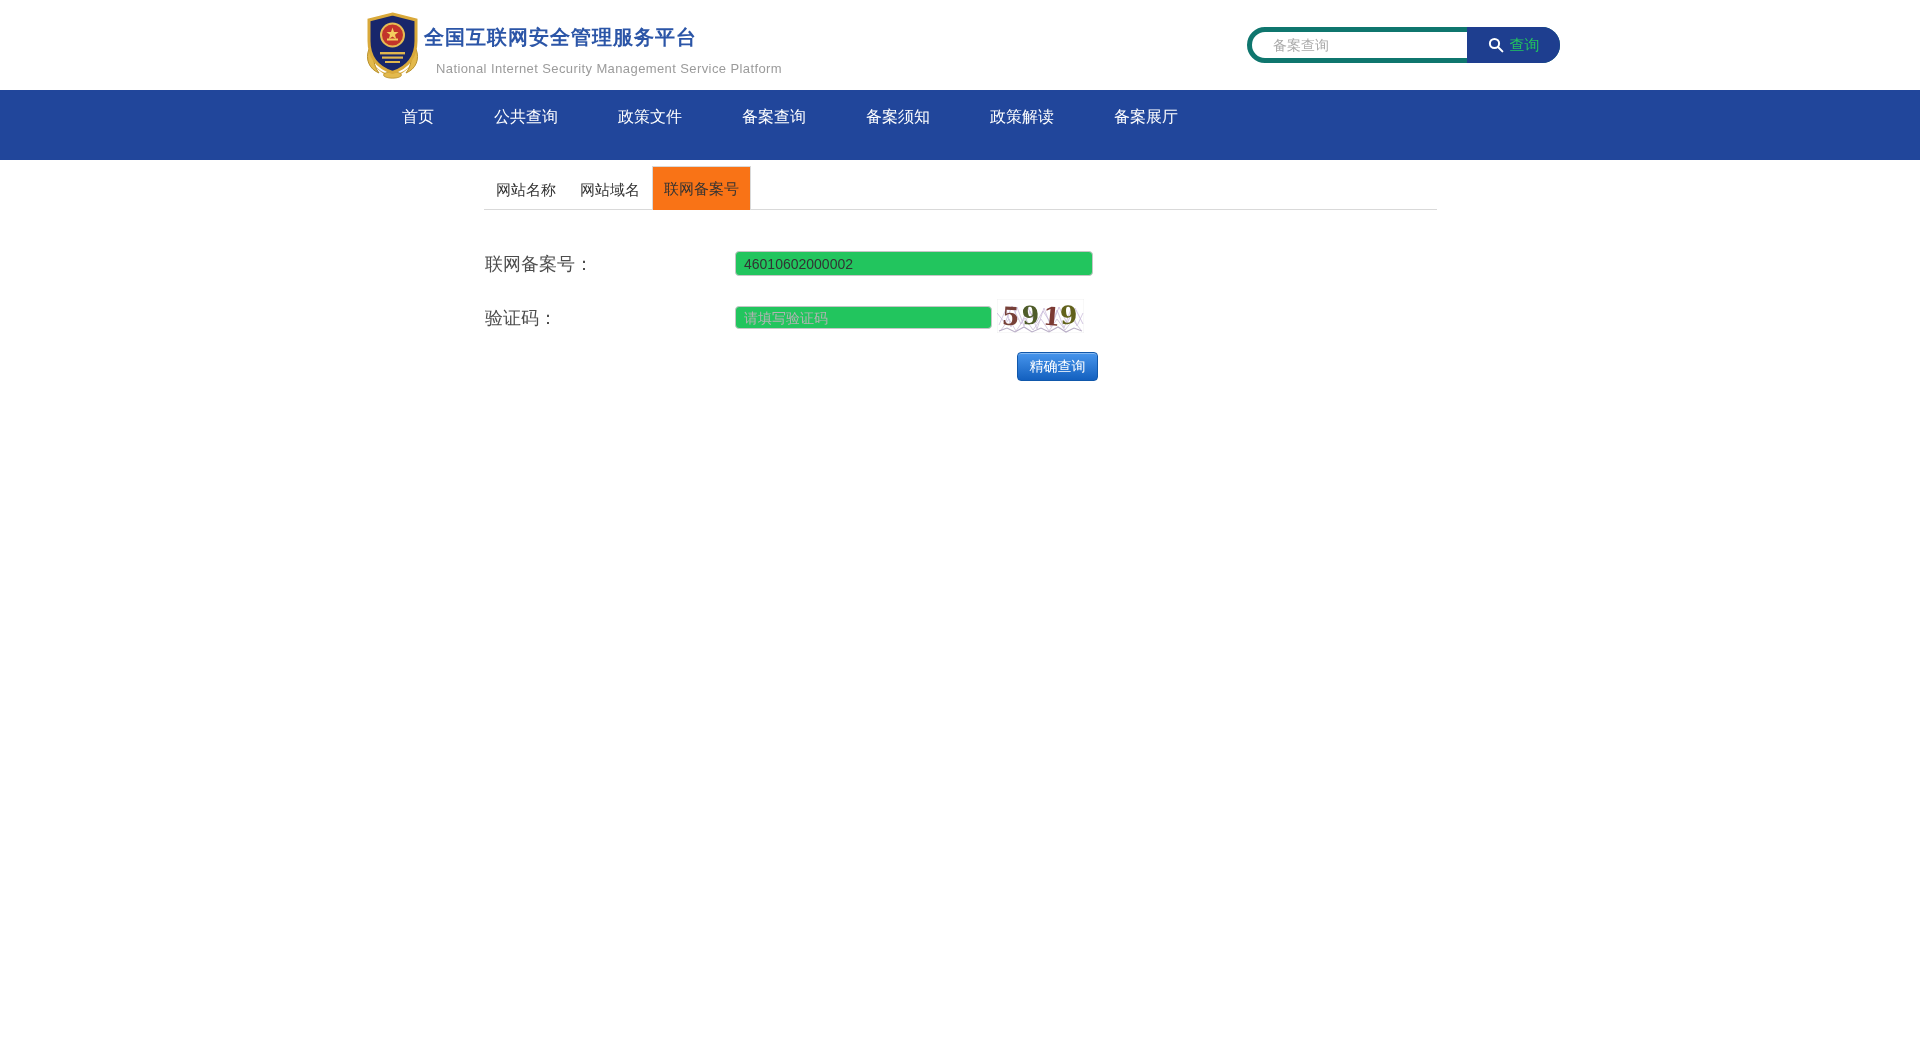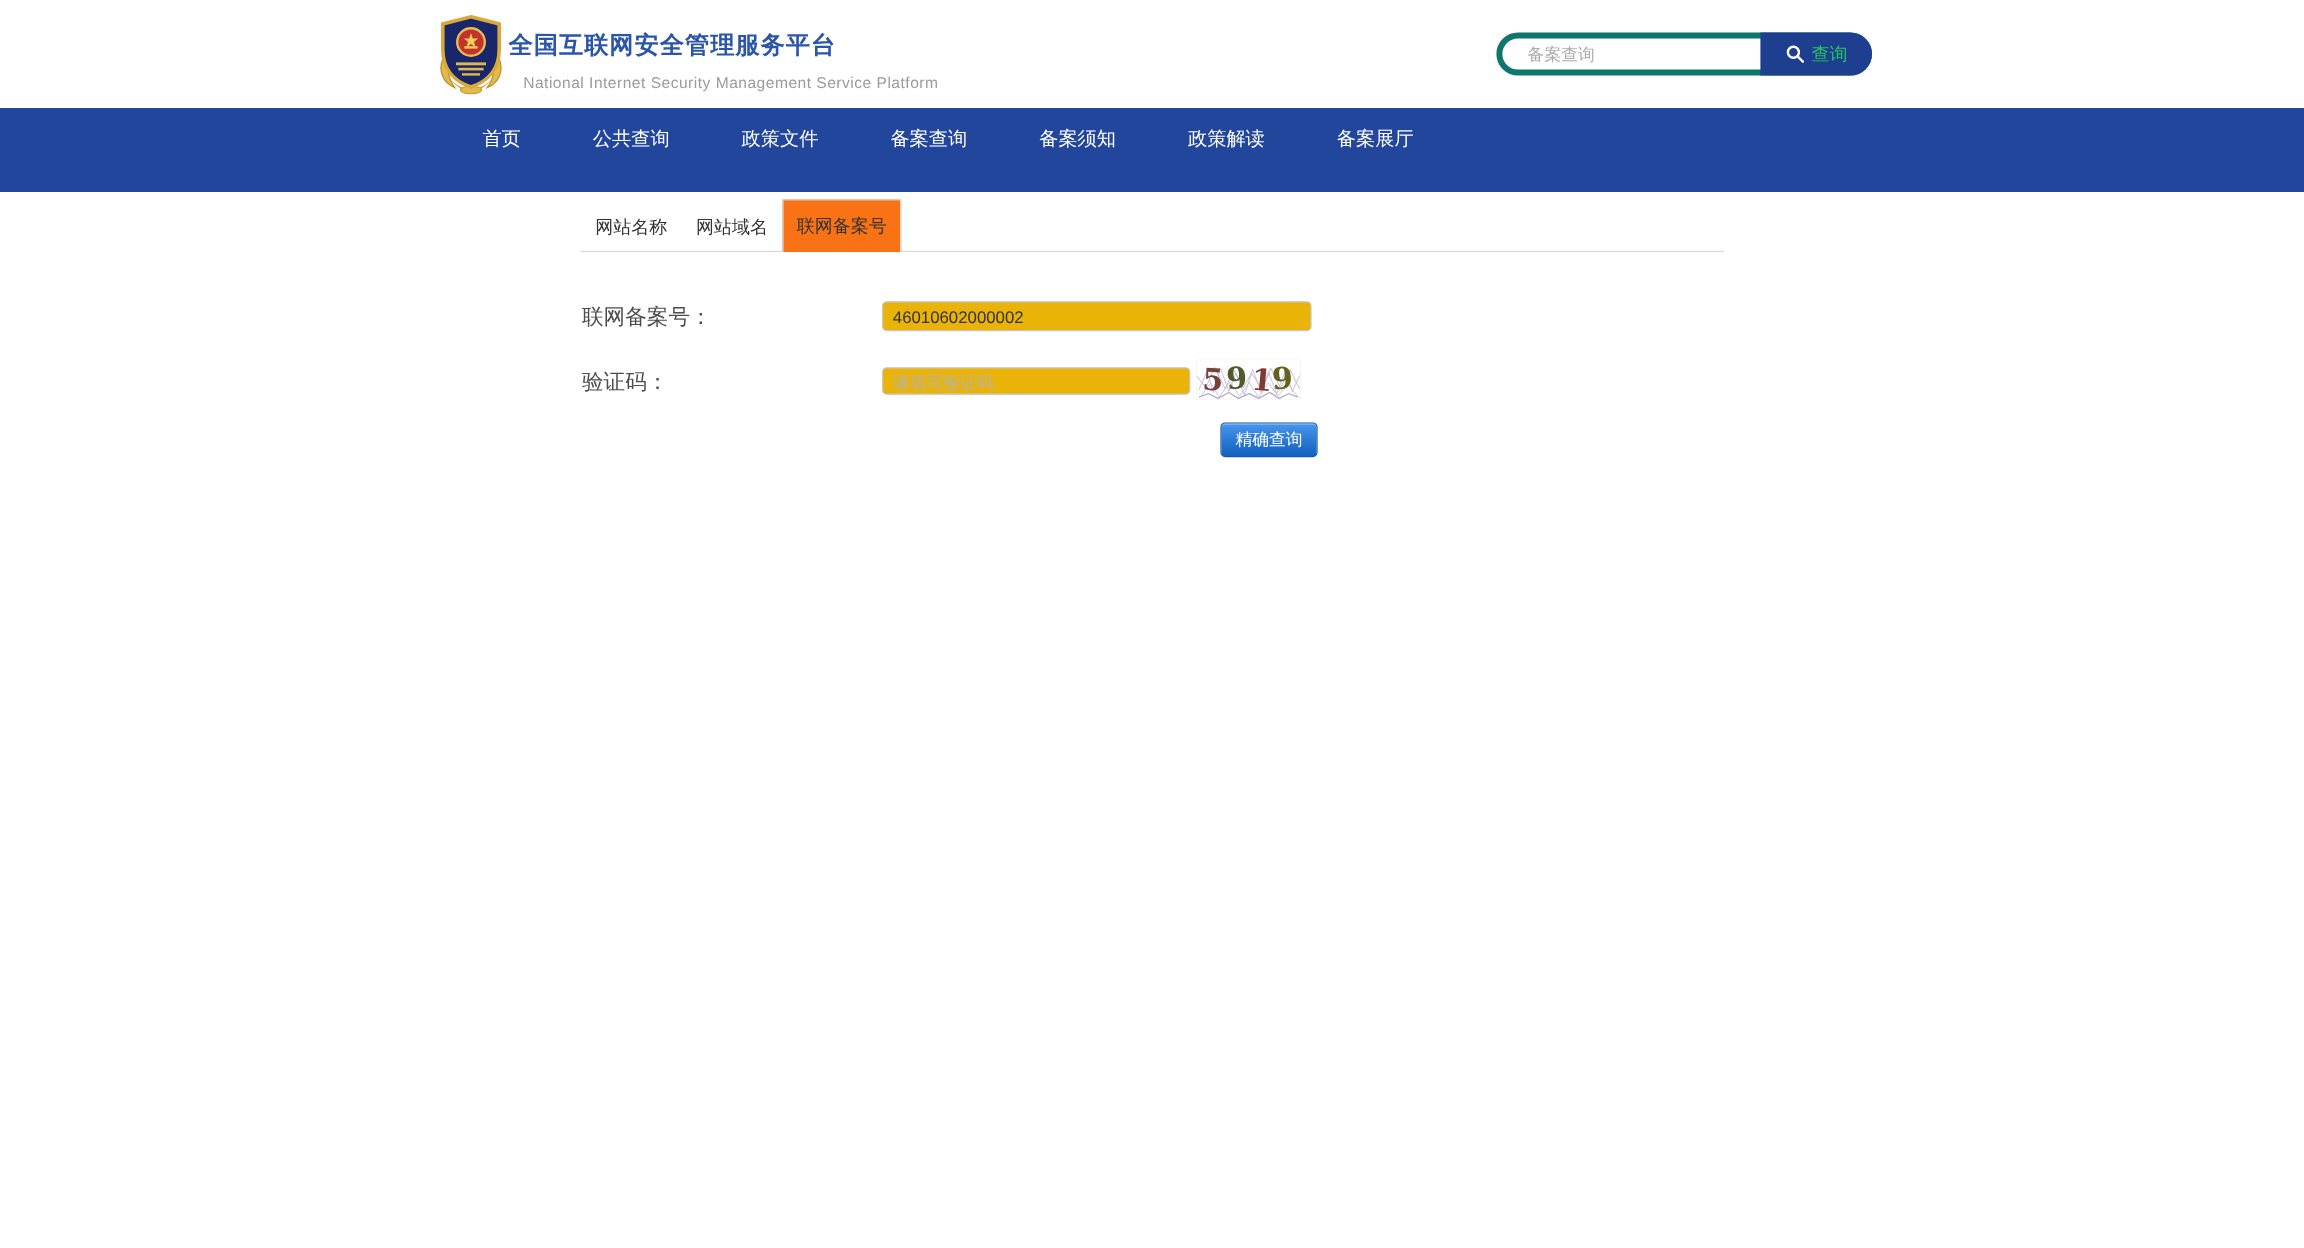--- a/index.html
+++ b/index.html
@@ -38,21 +38,21 @@
          white-space:nowrap; }
   .tab.active { background:#f97316; border:1px solid #d9d9d9; border-bottom:none;
                 margin-bottom:-1px; padding:0 11px; line-height:44px; z-index:2; }
 
   
   .form-label { position:absolute; left:485px; width:248px; height:24px; line-height:24px;
                 font-size:18px; color:#4d4d4d; }
   .lbl-filing { top:252px; }
   .lbl-captcha { top:306px; }
   .txt-input { position:absolute; border:1px solid #c6c6c6; border-radius:4px; outline:none;
-               font-size:14px; color:#333; padding:0 8px; font-family:inherit; background:#eab308; }
+               font-size:14px; color:#333; padding:0 8px; font-family:inherit; background:#22c55e; }
   .txt-input::placeholder { color:#b3b3b3; }
   .input-filing { left:735px; top:251px; width:358px; height:25px; }
   .input-captcha { left:735px; top:306px; width:257px; height:23px; }
   .captcha-img { position:absolute; left:997px; top:299px; width:87px; height:34px; cursor:pointer; }
   .submit-btn { position:absolute; left:1017px; top:352px; width:81px; height:29px;
                 background:linear-gradient(#4795EC,#1360BF); border:1px solid #1158AB;
                 border-radius:4px; color:#fff; font-size:14px; cursor:pointer;
                 font-family:inherit; box-shadow:inset 0 1px 0 rgba(255,255,255,.35); }
 </style>
 </head>

